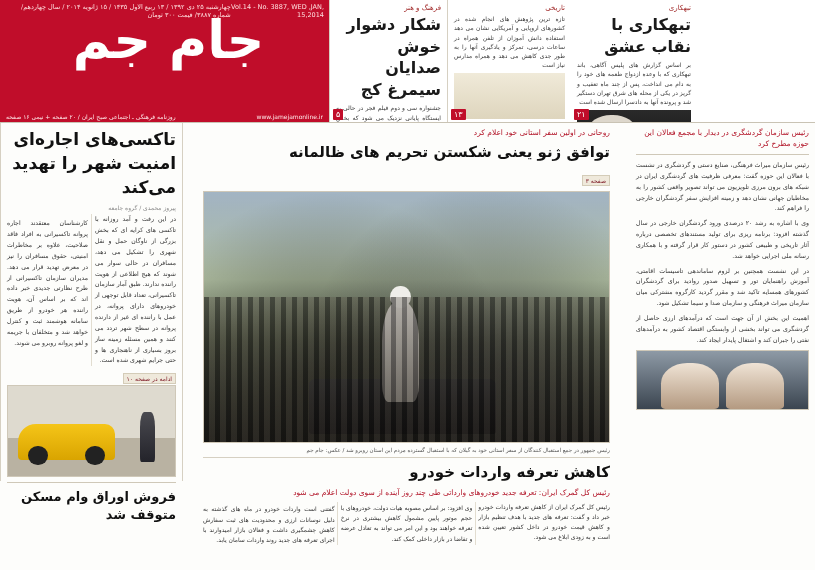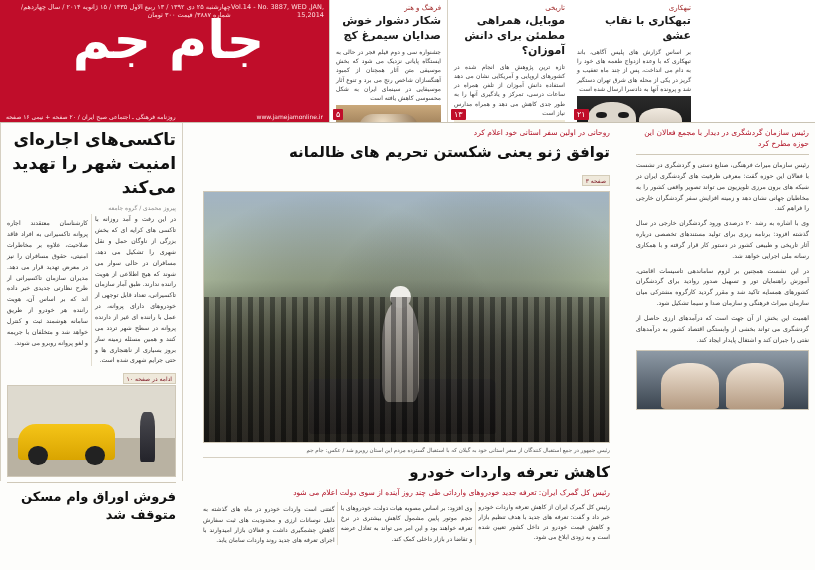--- a/index.html
+++ b/index.html
@@ -39,21 +39,21 @@
   }
   .teaser:last-child { border-left: none; }
   .teaser-head {
     font-size: 7px;
     color: #9b1c1c;
     text-align: right;
     letter-spacing: 0;
     margin-bottom: 2px;
   }
   .teaser-title {
-    font-size: 11px;
+    font-size: 16px;
     font-weight: bold;
     color: #1a1a1a;
     line-height: 1.35;
     text-align: right;
     margin-bottom: 3px;
   }
   .teaser-body {
     font-size: 6px;
     color: #3a3a3a;
     line-height: 1.55;
@@ -401,21 +401,20 @@
       <div class="teaser-img">
         <div class="ph-drum">
             <div class="d"></div>
           </div>
       </div>
       <div class="pagebadge">۵</div>
     </div>
 
     <div class="teaser t-society">
       <div class="teaser-head">تاریخی</div>
-      <div class="teaser-title">موبایل، همراهی مطمئن برای دانش آموزان؟</div>
       <div class="teaser-body">تازه ترین پژوهش های انجام شده در کشورهای اروپایی و آمریکایی نشان می دهد استفاده دانش آموزان از تلفن همراه در ساعات درسی، تمرکز و یادگیری آنها را به طور جدی کاهش می دهد و همراه مدارس نیاز است</div>
       <div class="teaser-img">
         <div class="ph-phone">
           
         </div>
       </div>
       <div class="pagebadge">۱۳</div>
     </div>
 
     <div class="teaser t-health">

